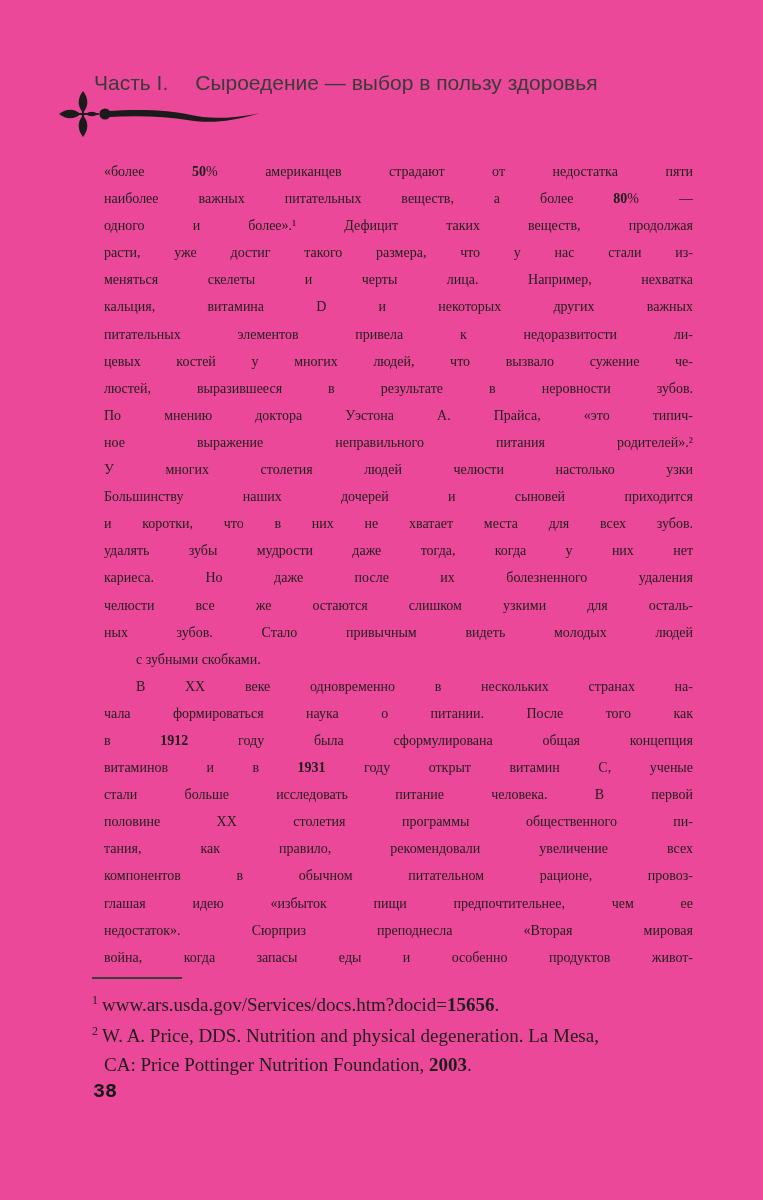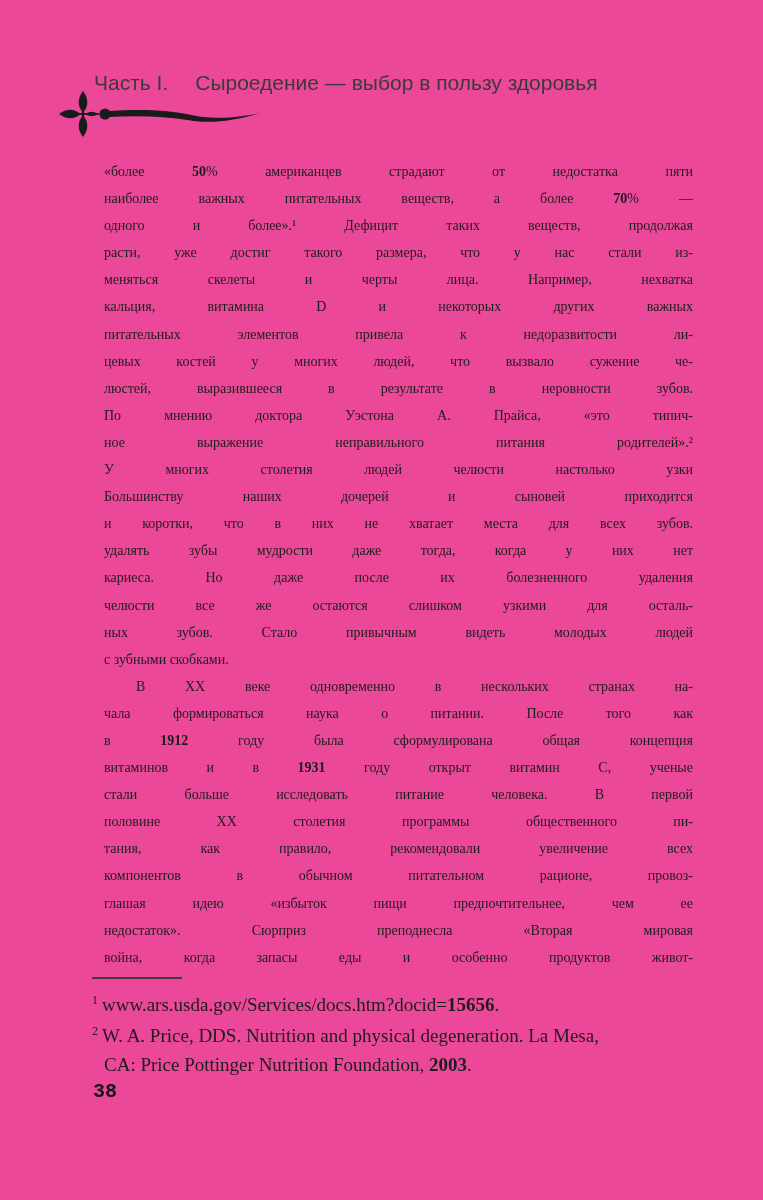--- a/index.html
+++ b/index.html
@@ -37,21 +37,21 @@
     color: #1d1d1d;
   }
   .line {
     height: 27.1px;
     line-height: 27.1px;
     text-align: justify;
     text-align-last: justify;
     overflow: hidden;
     white-space: nowrap;
   }
-  .line.lastline { text-align-last: left; }
+  .line.lastline { text-align-last: left; margin-left: 32px; }
   .line.indent { text-indent: 32px; }
   .bodytext b, .footnotes b { font-weight: 700; }
   
   .fn-rule {
     position: absolute;
     left: 92px;
     top: 977px;
     width: 90px;
     height: 2px;
     background: #3d3d3d;
@@ -107,21 +107,21 @@
       <rect x="24.9" y="3" width="2.2" height="42" rx="1.1"></rect>
       <rect x="4" y="22.9" width="38" height="2.2" rx="1.1"></rect>
       <circle cx="48" cy="24" r="5.6"></circle>
       <path d="M48,21.2 C86,18.6 113,20.2 133,24.8 C151,28.9 169,29.2 203,23.2 C177,30.6 156,34.2 132,30.2 C108,26.2 79,25.2 48,27.2 Z"></path>
     </g>
   </svg>
 
   <div class="bodytext">
     <div>
       <div class="line digits-bold">«более <b>50</b>% американцев страдают от недостатка пяти</div>
-      <div class="line digits-bold">наиболее важных питательных веществ, а более <b>70</b>% —</div>
+      <div class="line digits-bold">наиболее важных питательных веществ, а более <b>80</b>% —</div>
       <div class="line digits-bold">одного и более».¹ Дефицит таких веществ, продолжая</div>
       <div class="line digits-bold">расти, уже достиг такого размера, что у нас стали из-</div>
       <div class="line digits-bold">меняться скелеты и черты лица. Например, нехватка</div>
       <div class="line digits-bold">кальция, витамина D и некоторых других важных</div>
       <div class="line digits-bold">питательных элементов привела к недоразвитости ли-</div>
       <div class="line digits-bold">цевых костей у многих людей, что вызвало сужение че-</div>
       <div class="line digits-bold">люстей, выразившееся в результате в неровности зубов.</div>
       <div class="line digits-bold">По мнению доктора Уэстона А. Прайса, «это типич-</div>
       <div class="line digits-bold">ное выражение неправильного питания родителей».²</div>
       <div class="line digits-bold">У многих столетия людей челюсти настолько узки</div>

